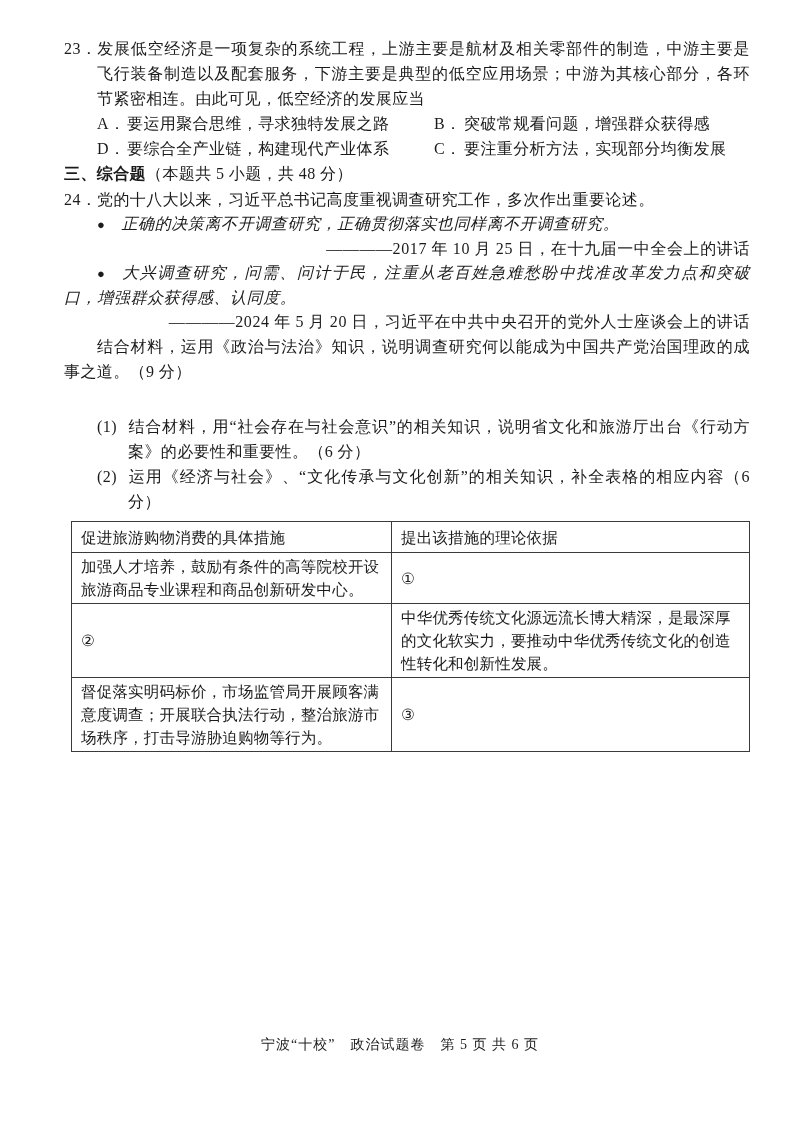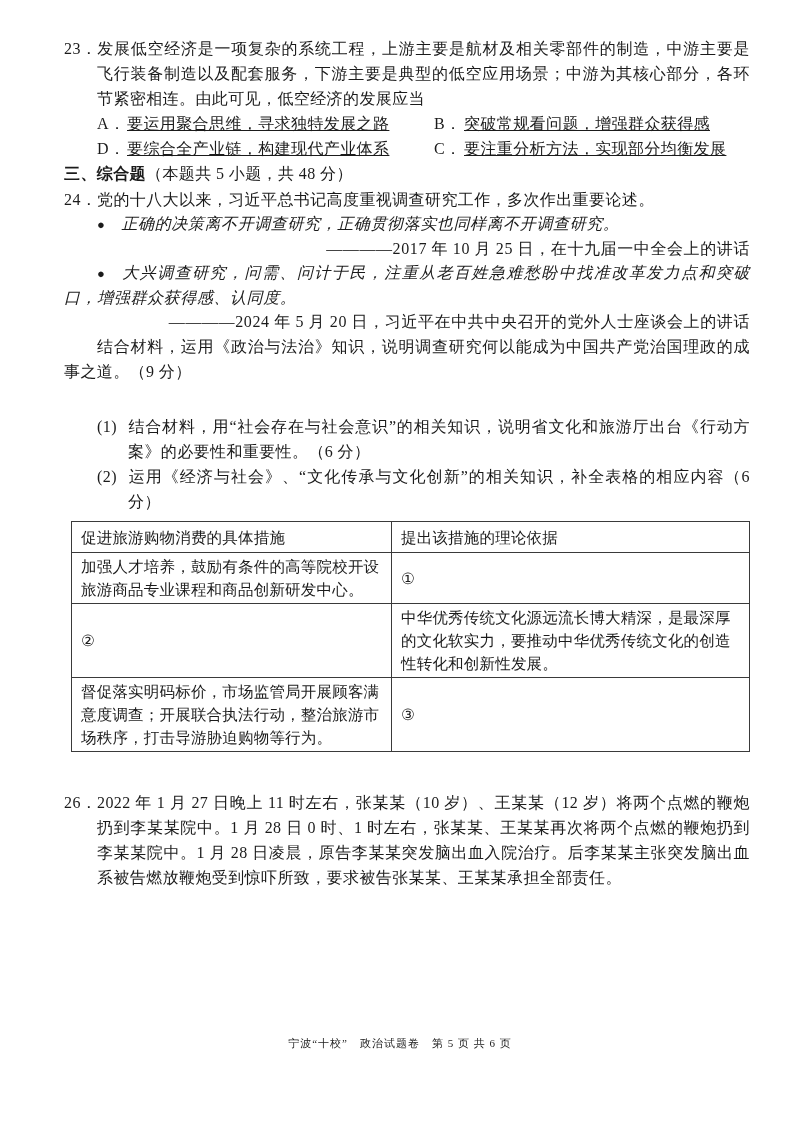--- a/index.html
+++ b/index.html
@@ -28,21 +28,20 @@
     display:inline-block;
     width:33px;
     text-indent:0;
   }
   .options{
     display:grid;
     grid-template-columns:337px 1fr;
     padding-left:33px;
     line-height:25px;
     letter-spacing:0.4px;
-    text-decoration:underline;
   }
   .part-heading{
     text-align:center;
     font-family:"Liberation Sans","DejaVu Sans",sans-serif;
     font-weight:700;
     font-size:22px;
     line-height:28px;
     margin-top:4px;
     letter-spacing:2px;
   }
@@ -115,21 +114,21 @@
   .measure-table .col1{width:301px;}
   .measure-table .row-short{height:46px;}
   .measure-table .row-tall{height:70px;}
   .q26{margin-top:38px;}
   .footer{
     position:absolute;
     left:0;
     top:1036px;
     width:800px;
     text-align:center;
-    font-size:11px;
+    font-size:14px;
     letter-spacing:1px;
   }
 </style>
 </head>
 <body>
 
 <div class="page">
 
   <div>
     <div class="para"><span class="qnum">23．</span><span>发展低空经济是一项复杂的系统工程，上游主要是航材及相关零部件的制造，中游主要是飞行装备制造以及配套服务，下游主要是典型的低空应用场景；中游为其核心部分，各环节紧密相连。由此可见，低空经济的发展应当</span></div>
@@ -175,19 +174,16 @@
           <td>中华优秀传统文化源远流长博大精深，是最深厚的文化软实力，要推动中华优秀传统文化的创造性转化和创新性发展。</td>
         </tr>
         <tr class="row-tall">
           <td>督促落实明码标价，市场监管局开展顾客满意度调查；开展联合执法行动，整治旅游市场秩序，打击导游胁迫购物等行为。</td>
           <td>③</td>
         </tr>
       </tbody>
     </table>
   </div>
 
-  <div class="q26">
-    <div class="para"><span class="qnum">26．</span><span>2022 年 1 月 27 日晚上 11 时左右，张某某（10 岁）、王某某（12 岁）将两个点燃的鞭炮扔到李某某院中。1 月 28 日 0 时、1 时左右，张某某、王某某再次将两个点燃的鞭炮扔到李某某院中。1 月 28 日凌晨，原告李某某突发脑出血入院治疗。后李某某主张突发脑出血系被告燃放鞭炮受到惊吓所致，要求被告张某某、王某某承担全部责任。</span></div>
-  </div>
 
   <div class="footer">宁波“十校”　政治试题卷　第 5 页 共 6 页</div>
 
 </div>
 
 </body></html>

